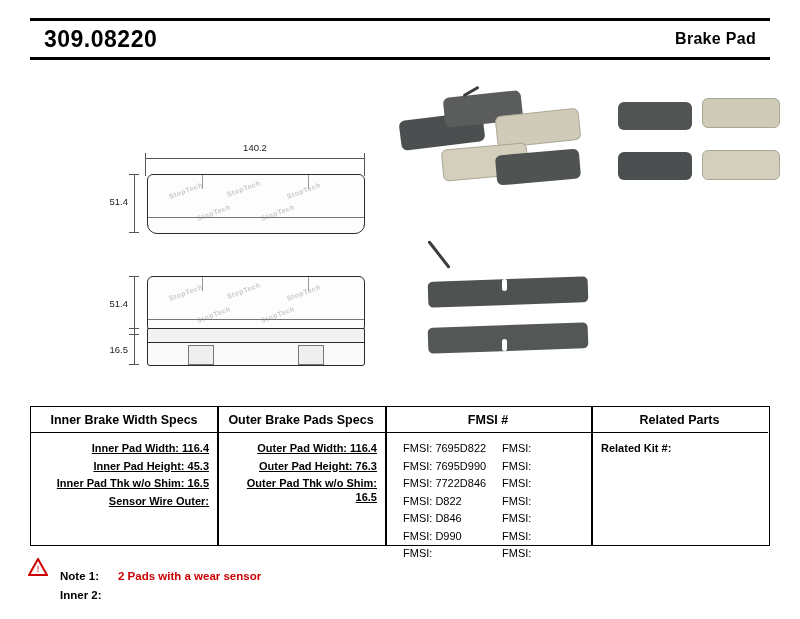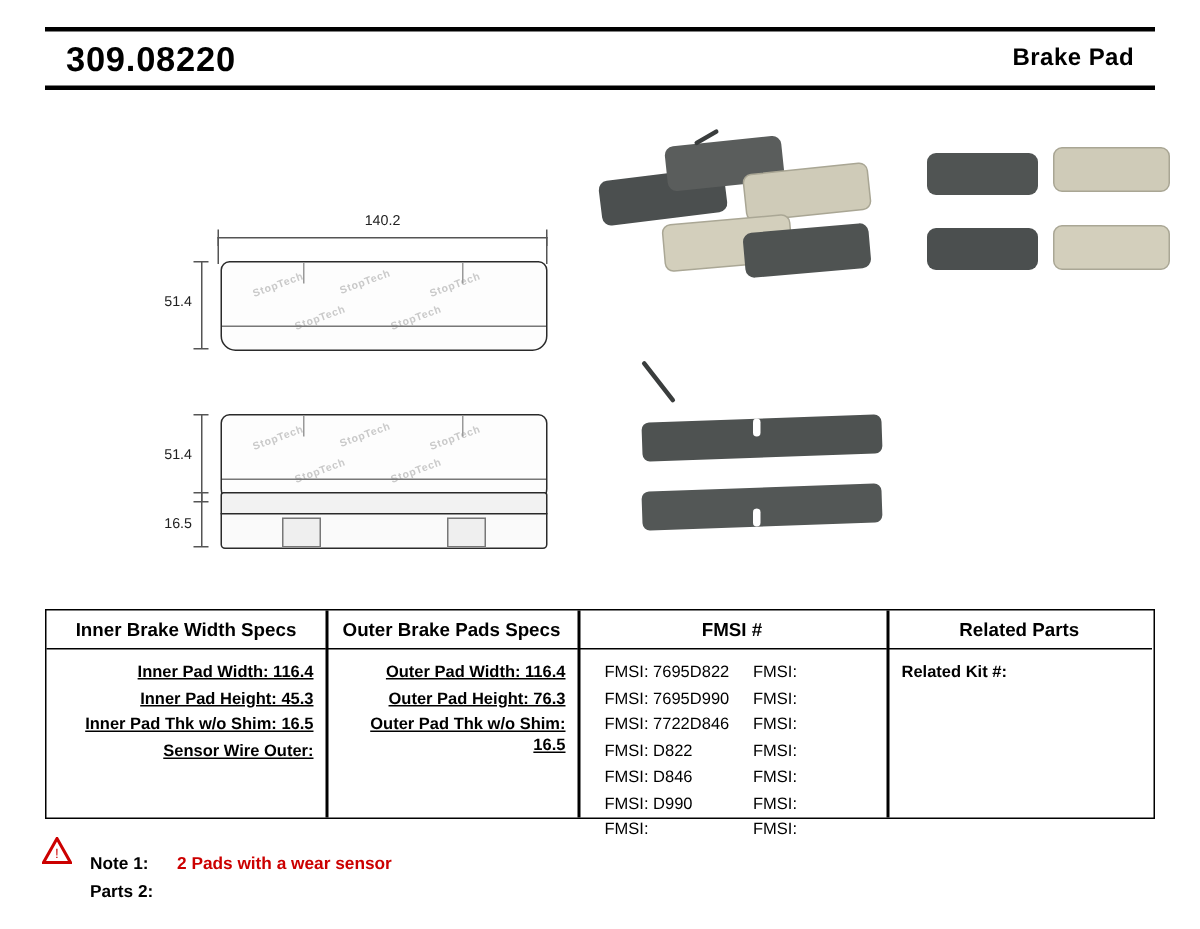--- a/index.html
+++ b/index.html
@@ -248,18 +248,18 @@
       <text x="10" y="14" font-size="9" text-anchor="middle" fill="#cc0000" font-family="Liberation Sans, sans-serif">!</text>
     </svg>
   </div>
 
   <div class="notes">
     <div class="note-line">
       <span class="note-label">Note 1:</span>
       <span class="note-value">2 Pads with a wear sensor</span>
     </div>
     <div class="note-line">
-      <span class="note-label">Parts 2:</span>
+      <span class="note-label">Inner 2:</span>
       <span class="note-value"></span>
     </div>
   </div>
 
 </div>
 
 </body></html>

